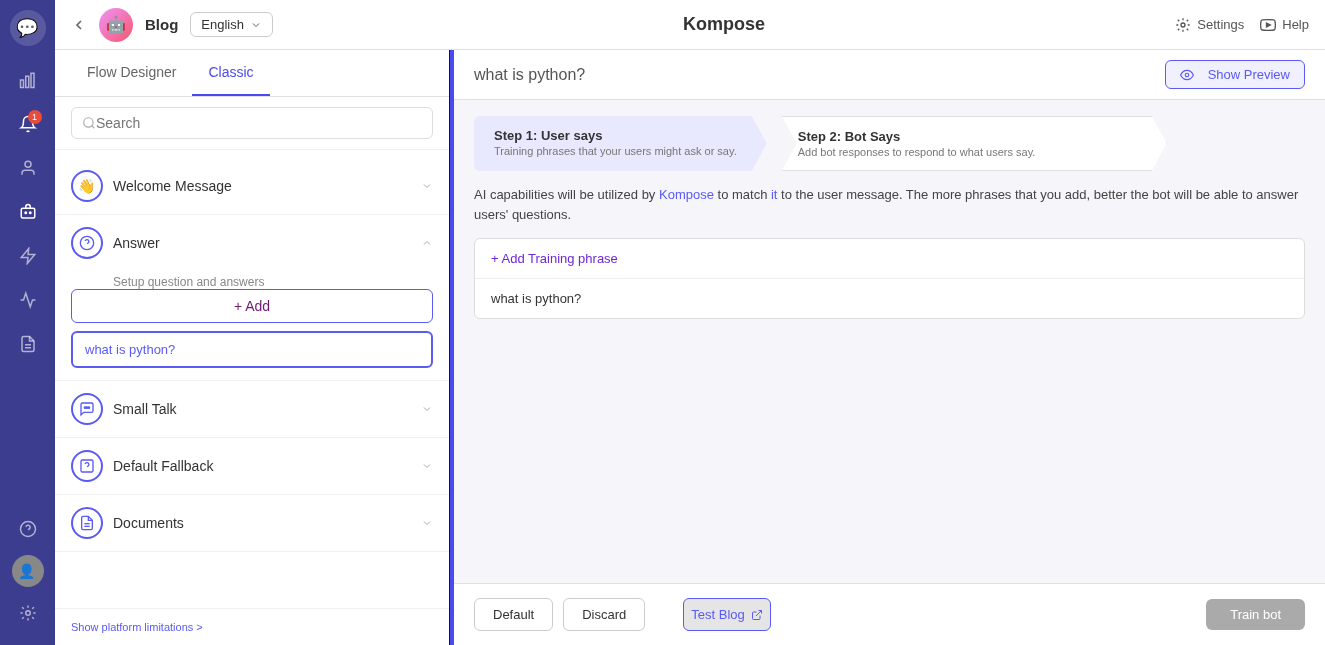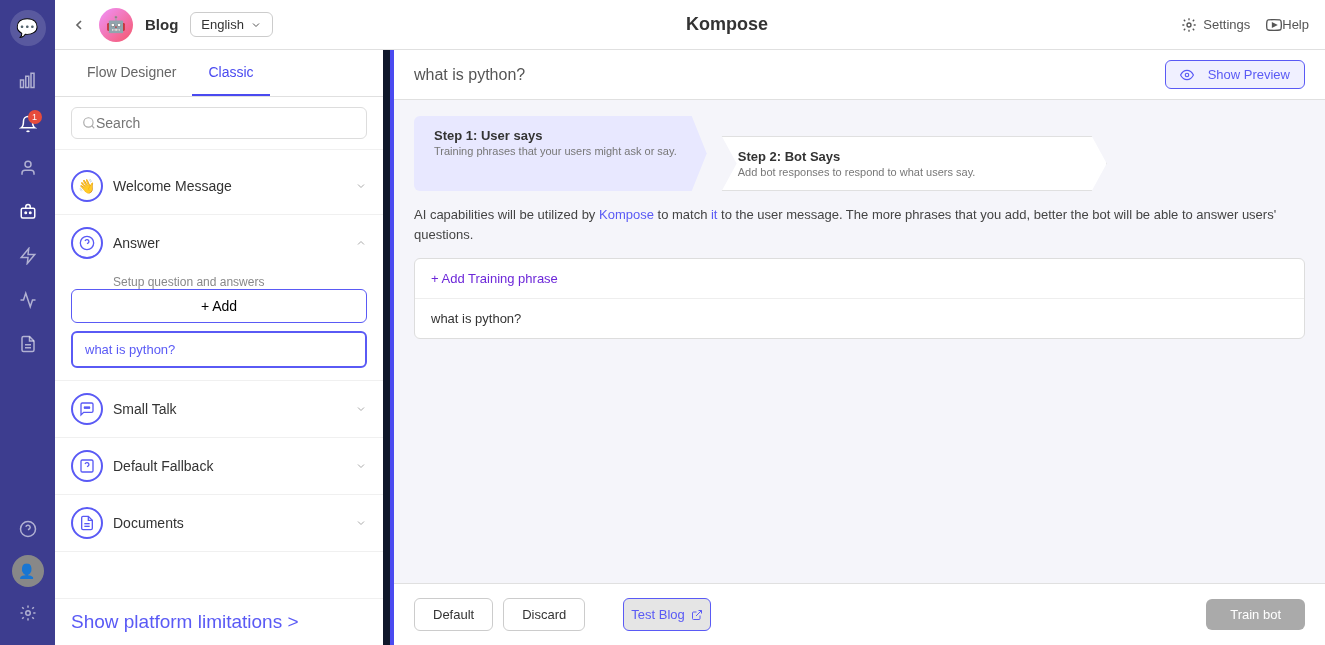--- a/index.html
+++ b/index.html
@@ -91,36 +91,36 @@
       flex: 1; text-align: center; font-size: 18px; font-weight: 600; color: #333;
     }
     .header-right {
       display: flex; align-items: center; gap: 16px;
     }
     .settings-btn {
       display: flex; align-items: center; gap: 6px;
       color: #555; font-size: 13px; cursor: pointer;
     }
     .help-btn {
-      display: flex; align-items: center; gap: 0;
+      display: flex; align-items: center; gap: 6px;
       color: #555; font-size: 13px; cursor: pointer;
     }
 
     
     .content-area {
       flex: 1;
       display: flex;
       overflow: hidden;
     }
 
     
     .sidebar {
-      width: 335px;
-      background: white;
-      border-right: 7px solid #0f172a;
+      width: 395px;
+      background: white;
+      border-right: 1px solid #0f172a;
       display: flex;
       flex-direction: column;
       flex-shrink: 0;
       overflow: hidden;
     }
     .sidebar-tabs {
       display: flex;
       border-bottom: 1px solid #e0e0e0;
       padding: 0 16px;
     }
@@ -177,40 +177,40 @@
     .section-chevron { color: #aaa; font-size: 12px; }
 
     .section-content {
       padding: 4px 16px 12px;
     }
     .section-description {
       font-size: 12px; color: #888; padding-left: 42px;
     }
     .add-btn {
       display: block; width: 100%; border: 1.5px solid #5a5af5;
-      border-radius: 6px; background: white; color: #000000;
+      border-radius: 6px; background: white; color: #701a75;
       padding: 8px; font-size: 14px; cursor: pointer;
       margin-bottom: 8px;
     }
     .answer-item {
       border: 2px solid #5a5af5;
       border-radius: 6px;
       padding: 9px 12px;
       font-size: 13px;
       color: #5a5af5;
       cursor: pointer;
       background: white;
     }
 
     .sidebar-footer {
       padding: 12px 16px;
       border-top: 1px solid #f0f0f0;
     }
     .show-limitations {
-      color: #5a5af5; font-size: 19px; cursor: pointer;
+      color: #5a5af5; font-size: 11px; cursor: pointer;
       display: flex; align-items: center; gap: 4px;
     }
 
     
     .main-panel {
       flex: 1;
       display: flex;
       flex-direction: column;
       background: #f5f5fa;
       overflow: hidden;
@@ -260,21 +260,20 @@
       clip-path: polygon(0 0, calc(100% - 15px) 0, 100% 50%, calc(100% - 15px) 100%, 0 100%);
       padding-right: 30px;
       min-width: 280px;
     }
     .step-2 {
       background: white;
       border: 1px solid #e0e0e0;
       clip-path: polygon(15px 0, calc(100% - 15px) 0, 100% 50%, calc(100% - 15px) 100%, 15px 100%, 30px 50%);
       padding: 12px 30px;
       min-width: 400px;
-      margin-top: 20px;
     }
     .step-title { font-weight: 600; color: #333; }
     .step-desc { font-size: 11px; color: #777; }
 
     .ai-desc {
       padding: 14px 20px;
       font-size: 13px;
       color: #444;
       line-height: 1.5;
     }

